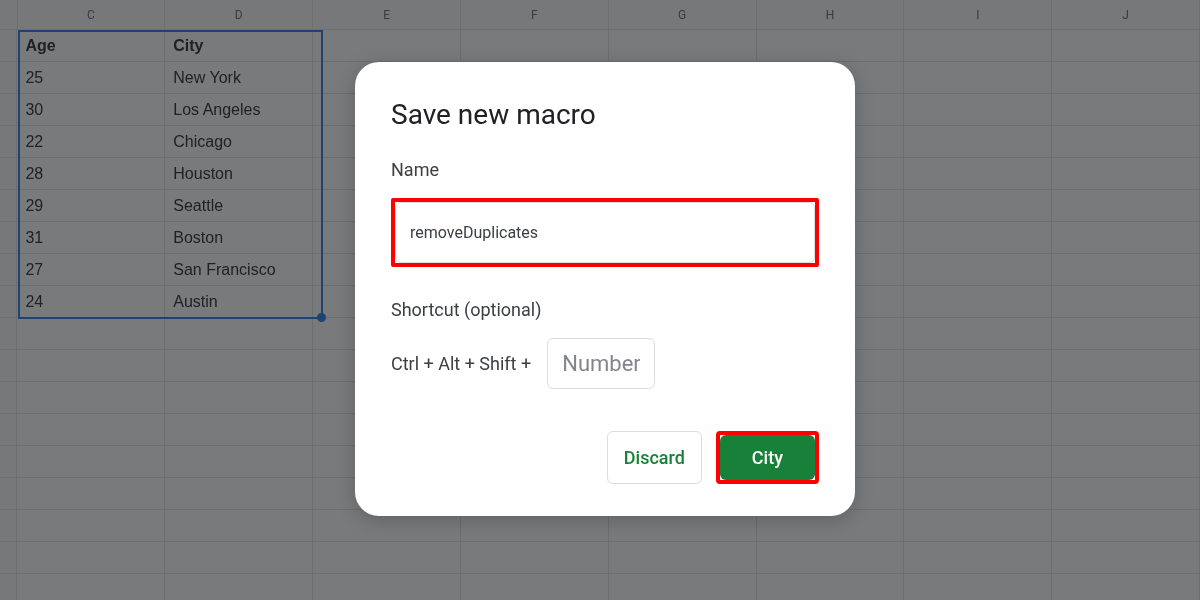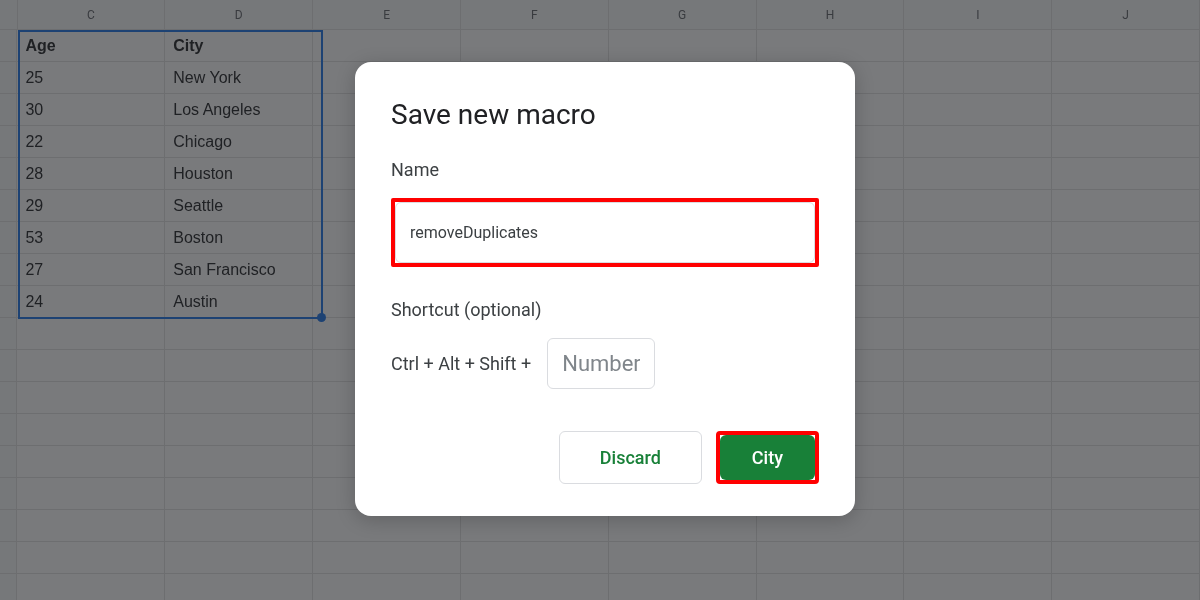--- a/index.html
+++ b/index.html
@@ -95,21 +95,21 @@
       width: 100%;
       height: 100%;
       background: rgba(32, 33, 36, 0.6);
     }
     .dialog {
       position: absolute;
       top: 62px;
       left: 355px;
       width: 500px;
       background: #fff;
-      border-radius: 16px;
+      border-radius: 24px;
       padding: 36px 36px 32px 36px;
       box-shadow: 0 4px 20px rgba(0,0,0,0.2);
     }
     .dialog-title {
       font-size: 28px;
       color: #202124;
       font-weight: 400;
       margin-bottom: 28px;
       font-family: 'Google Sans', Roboto, Arial, sans-serif;
     }
@@ -159,21 +159,21 @@
     }
     .shortcut-input::placeholder {
       color: #80868b;
     }
     .dialog-buttons {
       display: flex;
       justify-content: flex-end;
       gap: 14px;
     }
     .btn {
-      padding: 12px 40px;
+      padding: 12px 16px;
       font-size: 18px;
       font-weight: 500;
       border-radius: 6px;
       cursor: pointer;
       font-family: 'Google Sans', Roboto, Arial, sans-serif;
     }
     .btn-discard {
       background: #fff;
       color: #188038;
       border: 1px solid #dadce0;
@@ -266,21 +266,21 @@
       <div class="cell">Seattle</div>
       <div class="cell"></div>
       <div class="cell"></div>
       <div class="cell"></div>
       <div class="cell"></div>
       <div class="cell"></div>
       <div class="cell"></div>
     </div>
     <div class="row">
       <div class="row-header"></div>
-      <div class="cell">53</div>
+      <div class="cell">31</div>
       <div class="cell">Boston</div>
       <div class="cell"></div>
       <div class="cell"></div>
       <div class="cell"></div>
       <div class="cell"></div>
       <div class="cell"></div>
       <div class="cell"></div>
     </div>
     <div class="row">
       <div class="row-header"></div>

